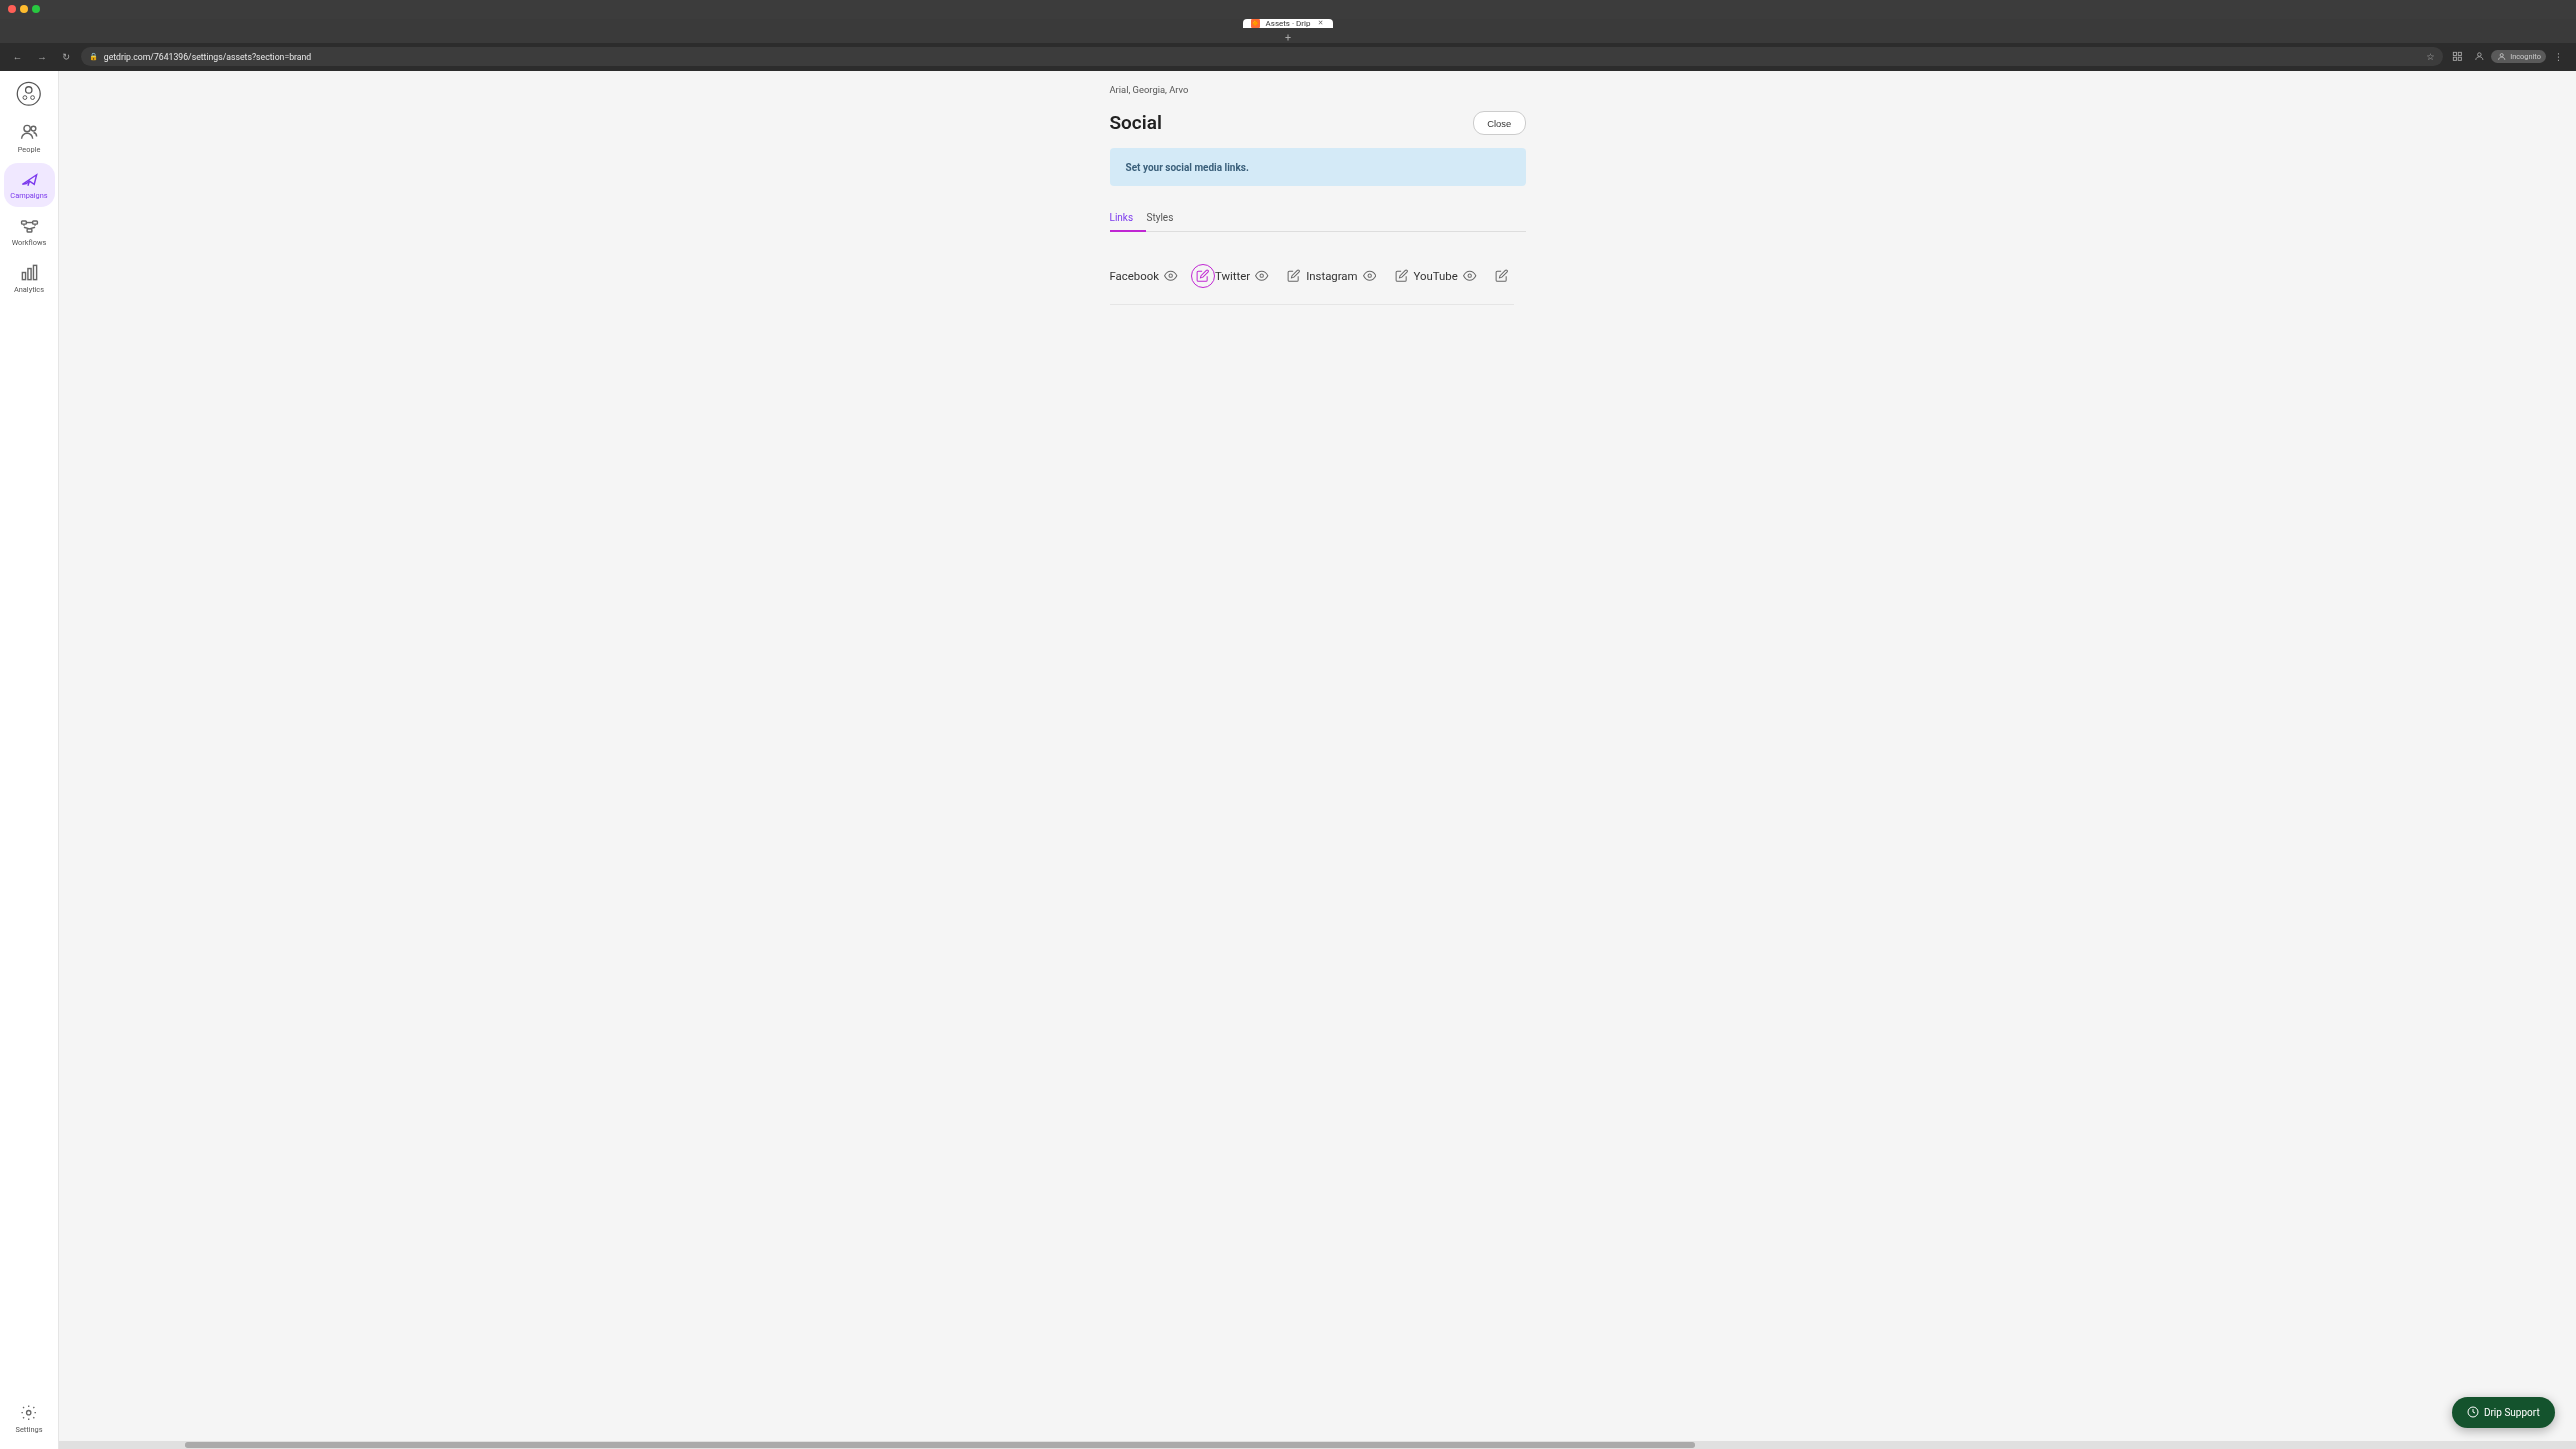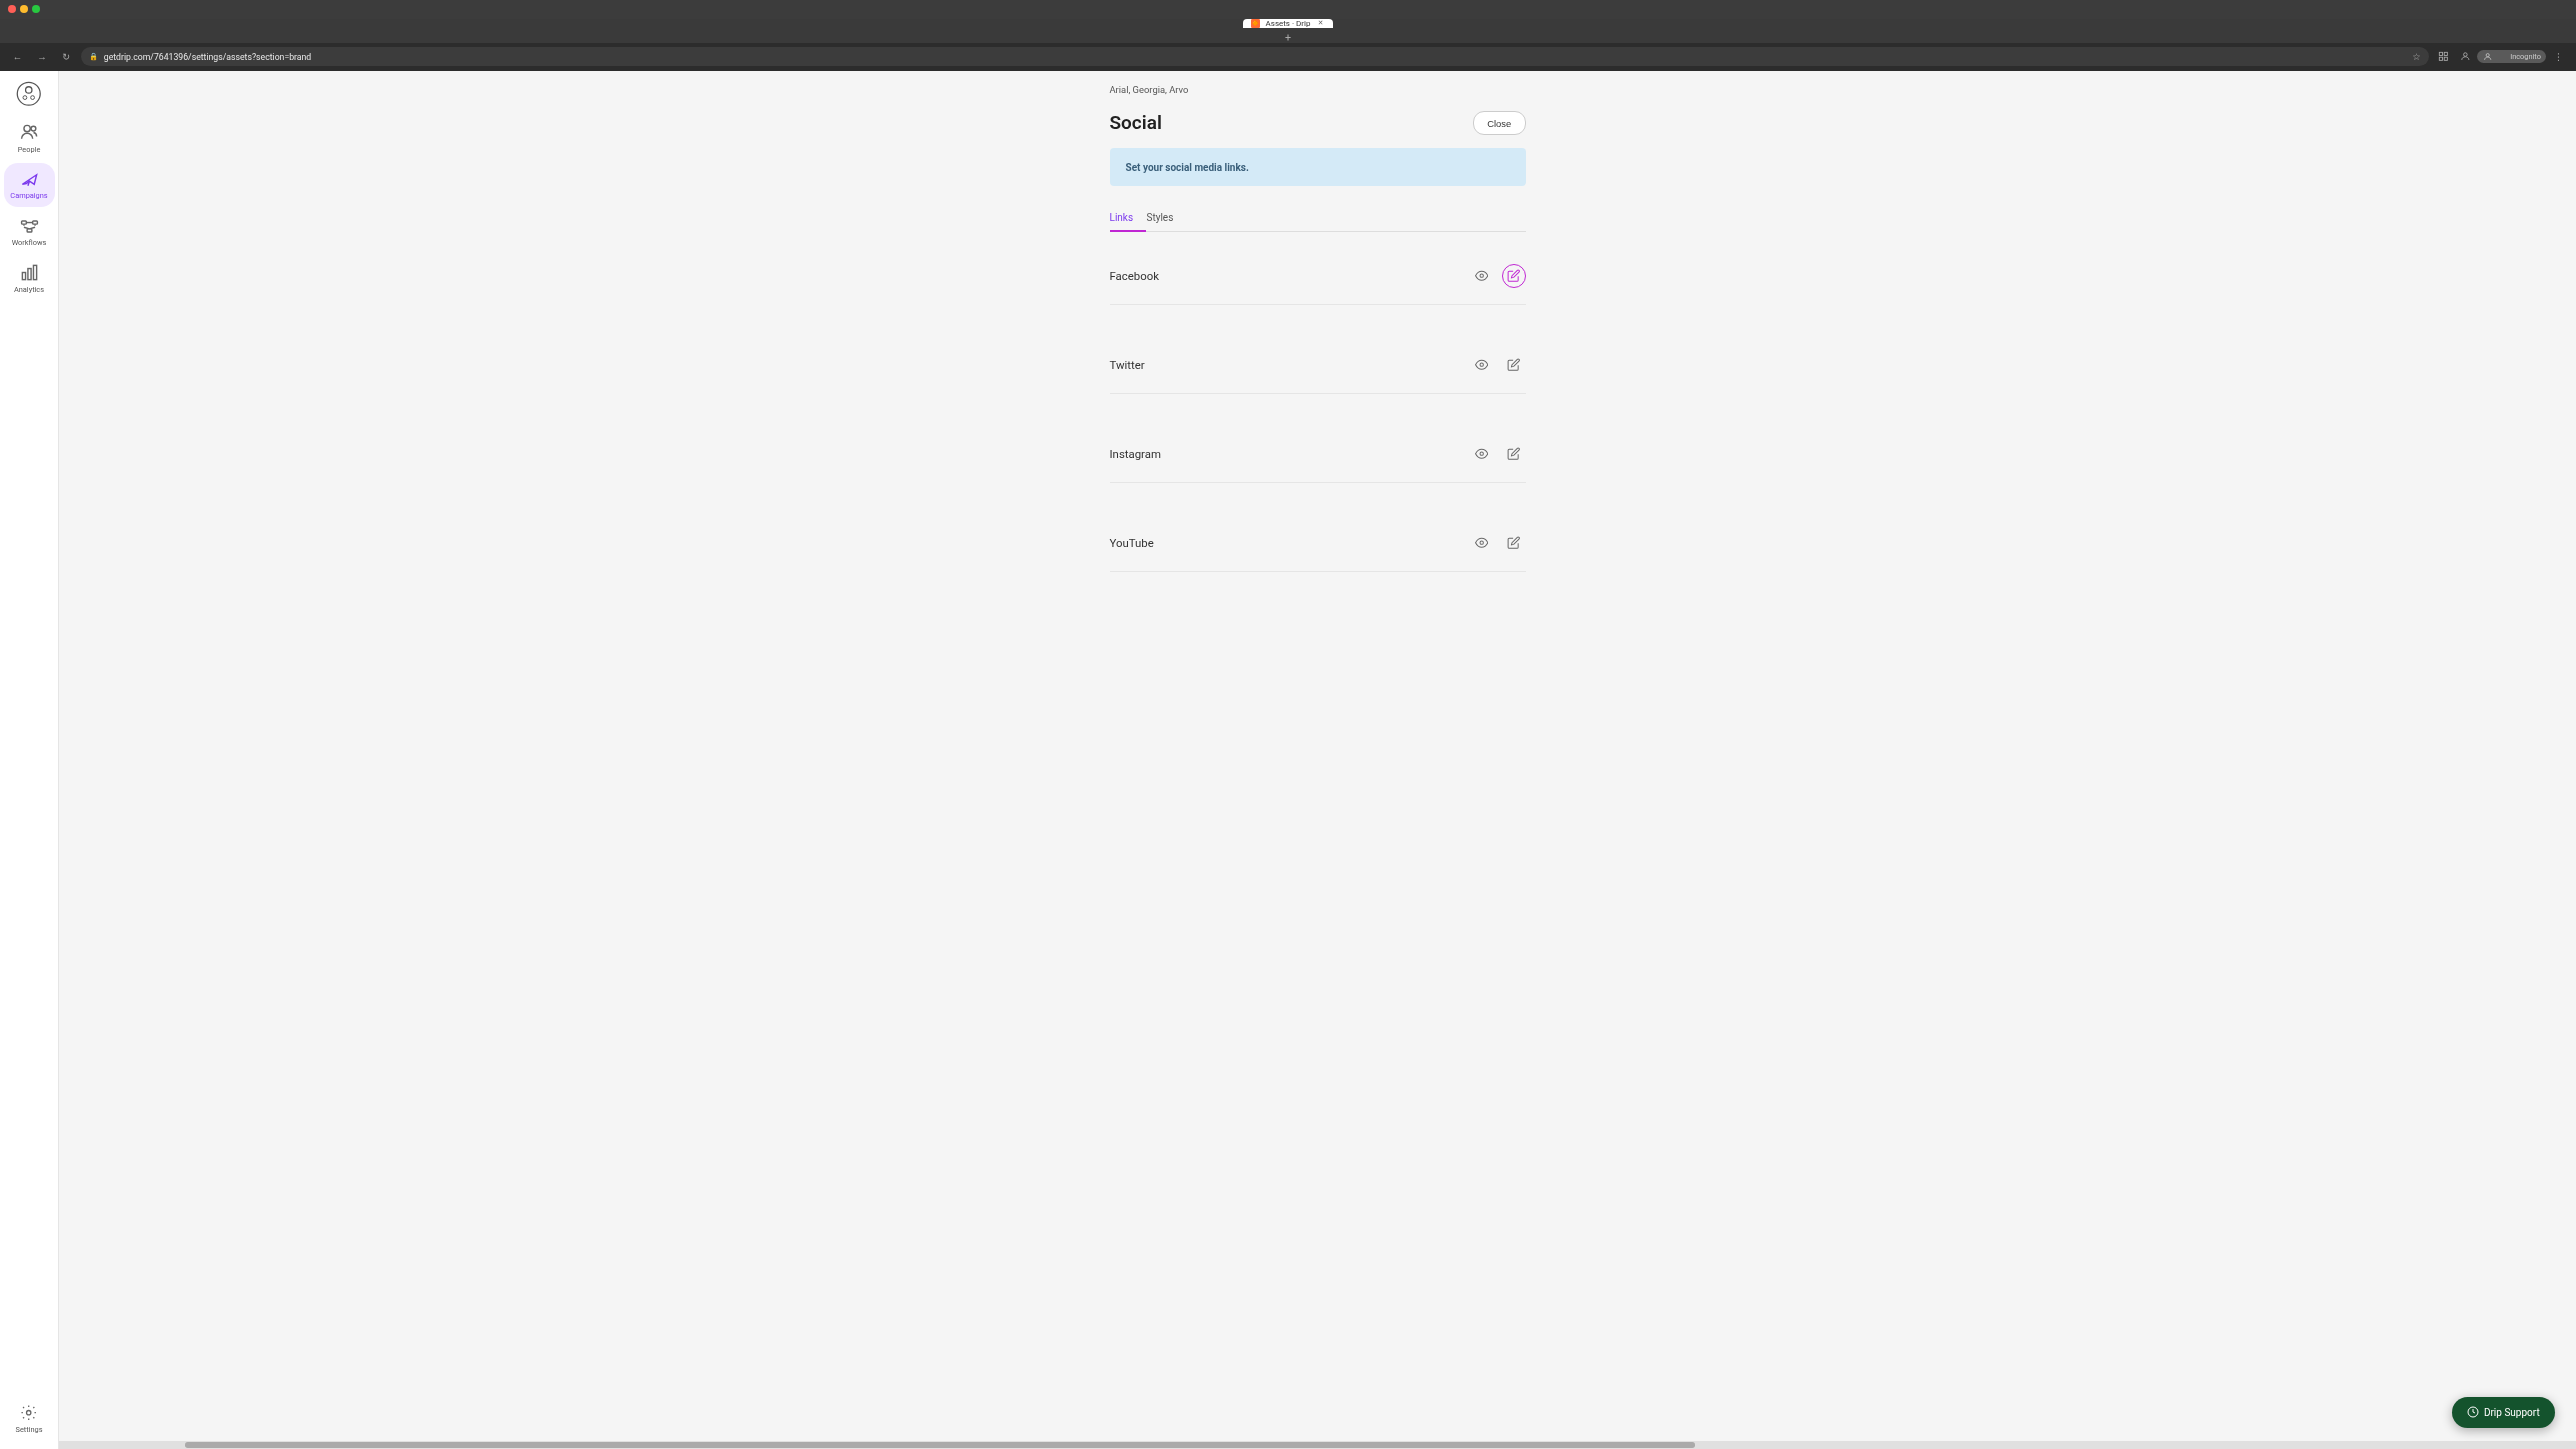--- a/index.html
+++ b/index.html
@@ -19,21 +19,21 @@
     .tab .close-tab { width: 9.4px; height: 9.4px; border-radius: 50%; display: flex; align-items: center; justify-content: center; font-size: 6.7px; color: #666; cursor: pointer; }
     .new-tab { width: 19px; height: 19px; display: flex; align-items: center; justify-content: center; color: #aaa; font-size: 10.7px; cursor: pointer; border-radius: 50%; }
     .address-bar-row { display: flex; align-items: center; padding: 4px 8px; gap: 5.4px; background: #2c2c2c; height: 28px; }
     .nav-btn { width: 19px; height: 19px; display: flex; align-items: center; justify-content: center; color: #aaa; cursor: pointer; border-radius: 50%; font-size: 9.4px; }
     .address-bar { flex: 1; background: #3c3c3c; border-radius: 13.4px; height: 19px; display: flex; align-items: center; padding: 0 8px; gap: 5.4px; }
     .address-bar .lock-icon { color: #aaa; font-size: 7.4px; }
     .address-bar .url { font-size: 8.7px; color: #e8e8e8; flex: 1; }
     .address-bar .star-icon { color: #aaa; font-size: 9.4px; }
     .toolbar-right { display: flex; gap: 2.7px; align-items: center; }
     .toolbar-btn { width: 19px; height: 19px; display: flex; align-items: center; justify-content: center; color: #aaa; cursor: pointer; border-radius: 50%; font-size: 9.4px; }
-    .incognito-badge { background: #5a5a5a; color: #ccc; font-size: 7.4px; padding: 2px 5.4px; border-radius: 8px; display: flex; align-items: center; gap: 18px; text-align: center; }
+    .incognito-badge { background: #5a5a5a; color: #ccc; font-size: 7.4px; padding: 2px 5.4px; border-radius: 8px; display: flex; align-items: center; gap: 4px; text-align: center; }
     .incognito-badge svg { width: 9.4px; height: 9.4px; }
 
     
     .app { display: flex; flex: 1; overflow: hidden; }
 
     
     .sidebar { width: 59px; background: #ffffff; border-right: 0.7px solid #e5e5e5; display: flex; flex-direction: column; align-items: center; padding: 8px 0; gap: 2.7px; flex-shrink: 0; }
     .sidebar-logo { width: 29.5px; height: 29.5px; display: flex; align-items: center; justify-content: center; margin-bottom: 5.4px; }
     .sidebar-logo svg { width: 25.5px; height: 25.5px; }
     .sidebar-item { display: flex; flex-direction: column; align-items: center; gap: 2.7px; padding: 6.7px 5.4px; border-radius: 5.4px; cursor: pointer; width: 51px; }
@@ -57,21 +57,21 @@
     
     .info-box { background: #d4eaf7; border-radius: 4px; padding: 13.4px 16px; margin-bottom: 19px; font-weight: bold; }
     .info-box p { font-size: 10px; color: #3a5f7a; }
 
     
     .tabs { display: flex; gap: 0; border-bottom: 0.7px solid #ddd; margin-bottom: 16px; }
     .tab-item { padding: 6.7px 13.4px 6.7px 0; font-size: 10px; color: #555; cursor: pointer; border-bottom: 2px solid transparent; margin-bottom: -0.7px; }
     .tab-item.active { color: #7c3aed; border-bottom: 2px solid #c026d3; }
 
     
-    .social-list { display: flex; flex-direction: column; gap: 32px; }
+    .social-list { display: flex; flex-direction: row; }
     .social-row { display: flex; align-items: center; justify-content: space-between; padding: 16px 0; border-bottom: 0.7px solid #e5e5e5; }
     .social-name { font-size: 11.4px; color: #333; font-weight: 400; }
     .social-actions { display: flex; align-items: center; gap: 8px; }
     .action-btn { width: 24px; height: 24px; display: flex; align-items: center; justify-content: center; cursor: pointer; color: #666; border-radius: 50%; }
     .action-btn.pencil-active { border: 1.3px solid #c026d3; color: #c026d3; }
 
     
     .drip-support { position: fixed; bottom: 21.5px; right: 21.5px; background: #14532d; color: white; padding: 9.4px 14.8px; border-radius: 19px; font-size: 10px; font-weight: 400; cursor: pointer; box-shadow: 0 2.7px 10.7px rgba(0,0,0,0.3); display: flex; align-items: center; gap: 5.4px; z-index: 100; }
 
     

